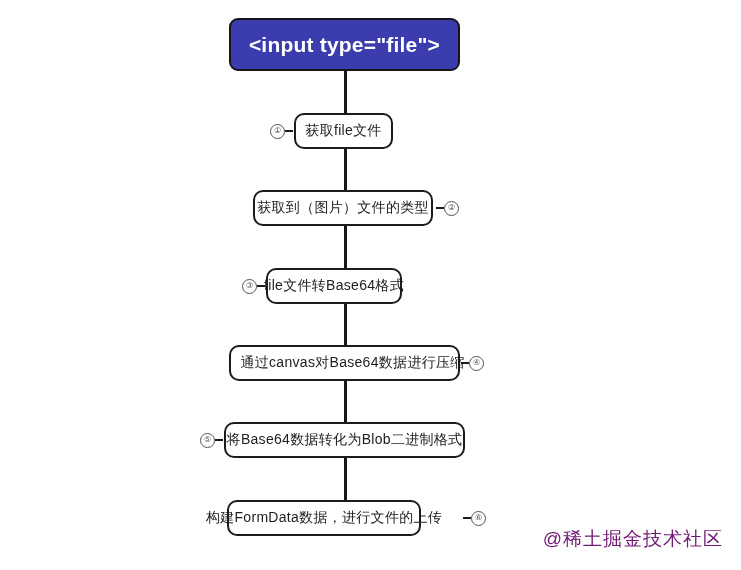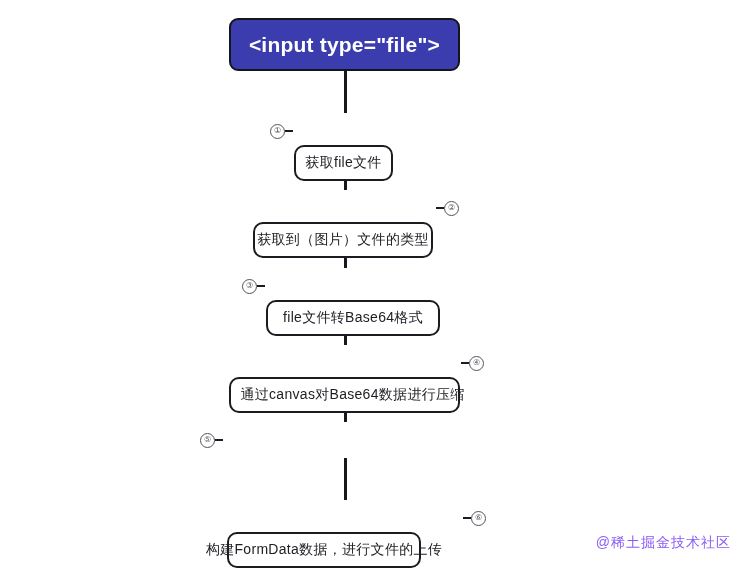--- a/index.html
+++ b/index.html
@@ -57,21 +57,20 @@
   .step-node {
     position: absolute;
     box-sizing: border-box;
     background: #ffffff;
     border: 2.5px solid #1b1b21;
     border-radius: 10px;
     display: flex;
     align-items: center;
     justify-content: center;
     height: 36px;
-    margin-top: 32px;
   }
   .step-node-label {
     color: #1d1d22;
     font-size: 14px;
     white-space: nowrap;
     letter-spacing: 0.3px;
   }
 
   
   .marker {
@@ -92,24 +91,24 @@
   .marker-stub {
     position: absolute;
     height: 2px;
     background: #1b1b21;
     width: 8px;
   }
 
   
   .watermark {
     position: absolute;
-    right: 10px;
+    right: 18px;
     bottom: 18px;
-    color: #8b5cf6;
-    font-size: 14px;
+    color: #701a75;
+    font-size: 19px;
     letter-spacing: 1px;
     user-select: none;
   }
 </style>
 </head>
 <body>
 
 <div id="flow-canvas">
     <div class="spine" style="top: 71px; height: 42px;"></div>
     <div class="spine" style="top: 149px; height: 41px;"></div>
@@ -123,30 +122,33 @@
     <div class="step-node" style="left: 294px; top: 113px; width: 99px;">
       <span class="step-node-label">获取file文件</span>
     </div>
     <div class="marker-stub" style="top: 130px; left: 285px;"></div>
     <div class="marker" style="top: 123.5px; left: 270px;">①</div>
     <div class="step-node" style="left: 253px; top: 190px; width: 180px;">
       <span class="step-node-label">获取到（图片）文件的类型</span>
     </div>
     <div class="marker-stub" style="top: 207px; left: 436px;"></div>
     <div class="marker" style="top: 200.5px; left: 444px;">②</div>
-    <div class="step-node" style="left: 266px; top: 268px; width: 174px; text-align: right;">
+    <div class="step-node" style="left: 266px; top: 268px; width: 136px; text-align: right;">
       <span class="step-node-label">file文件转Base64格式</span>
     </div>
     <div class="marker-stub" style="top: 285px; left: 257px;"></div>
     <div class="marker" style="top: 278.5px; left: 242px;">③</div>
     <div class="step-node" style="left: 229px; top: 345px; width: 231px; padding-left: 16px;">
       <span class="step-node-label">通过canvas对Base64数据进行压缩</span>
     </div>
     <div class="marker-stub" style="top: 362px; left: 461px;"></div>
     <div class="marker" style="top: 355.5px; left: 469px;">④</div>
+    <div class="step-node" style="left: 224px; top: 422px; width: 241px;">
+      <span class="step-node-label">将Base64数据转化为Blob二进制格式</span>
+    </div>
     <div class="marker-stub" style="top: 439px; left: 215px;"></div>
     <div class="marker" style="top: 432.5px; left: 200px;">⑤</div>
     <div class="step-node" style="left: 227px; top: 500px; width: 194px;">
       <span class="step-node-label">构建FormData数据，进行文件的上传</span>
     </div>
     <div class="marker-stub" style="top: 517px; left: 463px;"></div>
     <div class="marker" style="top: 510.5px; left: 471px;">⑥</div>
     <div class="watermark">@稀土掘金技术社区</div>
   </div>
 

